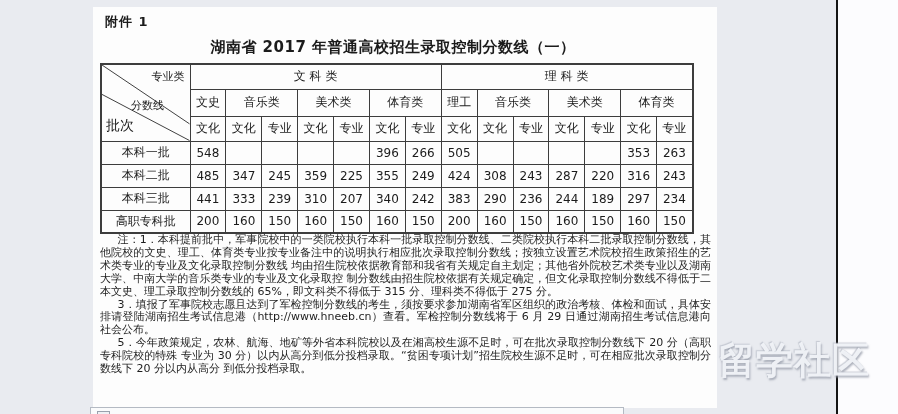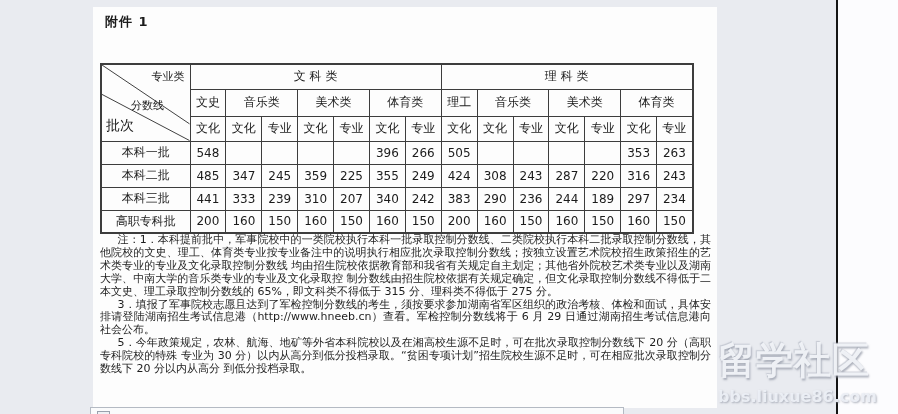--- a/index.html
+++ b/index.html
@@ -41,20 +41,21 @@
 </head>
 <body>
 
 <div class="canvas">
 
   <div class="rightpane"></div>
   <div class="vline"></div>
 
   <div class="doc">
     <div class="attachment">附件 1</div>
+    <div class="doc-title">湖南省 2017 年普通高校招生录取控制分数线（一）</div>
 
     <table class="score">
       <colgroup id="score-cols">
           <col style="width:89px">
           <col style="width: 35.9px;">
           <col style="width: 35.9px;">
           <col style="width: 35.9px;">
           <col style="width: 35.9px;">
           <col style="width: 35.9px;">
           <col style="width: 35.9px;">
@@ -186,16 +187,15 @@
         <p>5．今年政策规定，农林、航海、地矿等外省本科院校以及在湘高校生源不足时，可在批次录取控制分数线下 20 分（高职专科院校的特殊  专业为 30 分）以内从高分到低分投档录取。“贫困专项计划”招生院校生源不足时，可在相应批次录取控制分数线下 20 分以内从高分  到低分投档录取。</p>
       </div>
   </div>
 
   <div class="bottom-box">
     <div class="mini-icon"></div>
   </div>
 
   <div class="wm">
     <div class="wm-title">留学社区</div>
-    <div class="wm-url">bbs.liuxue86.com</div>
   </div>
 
 </div>
 
 </body></html>

